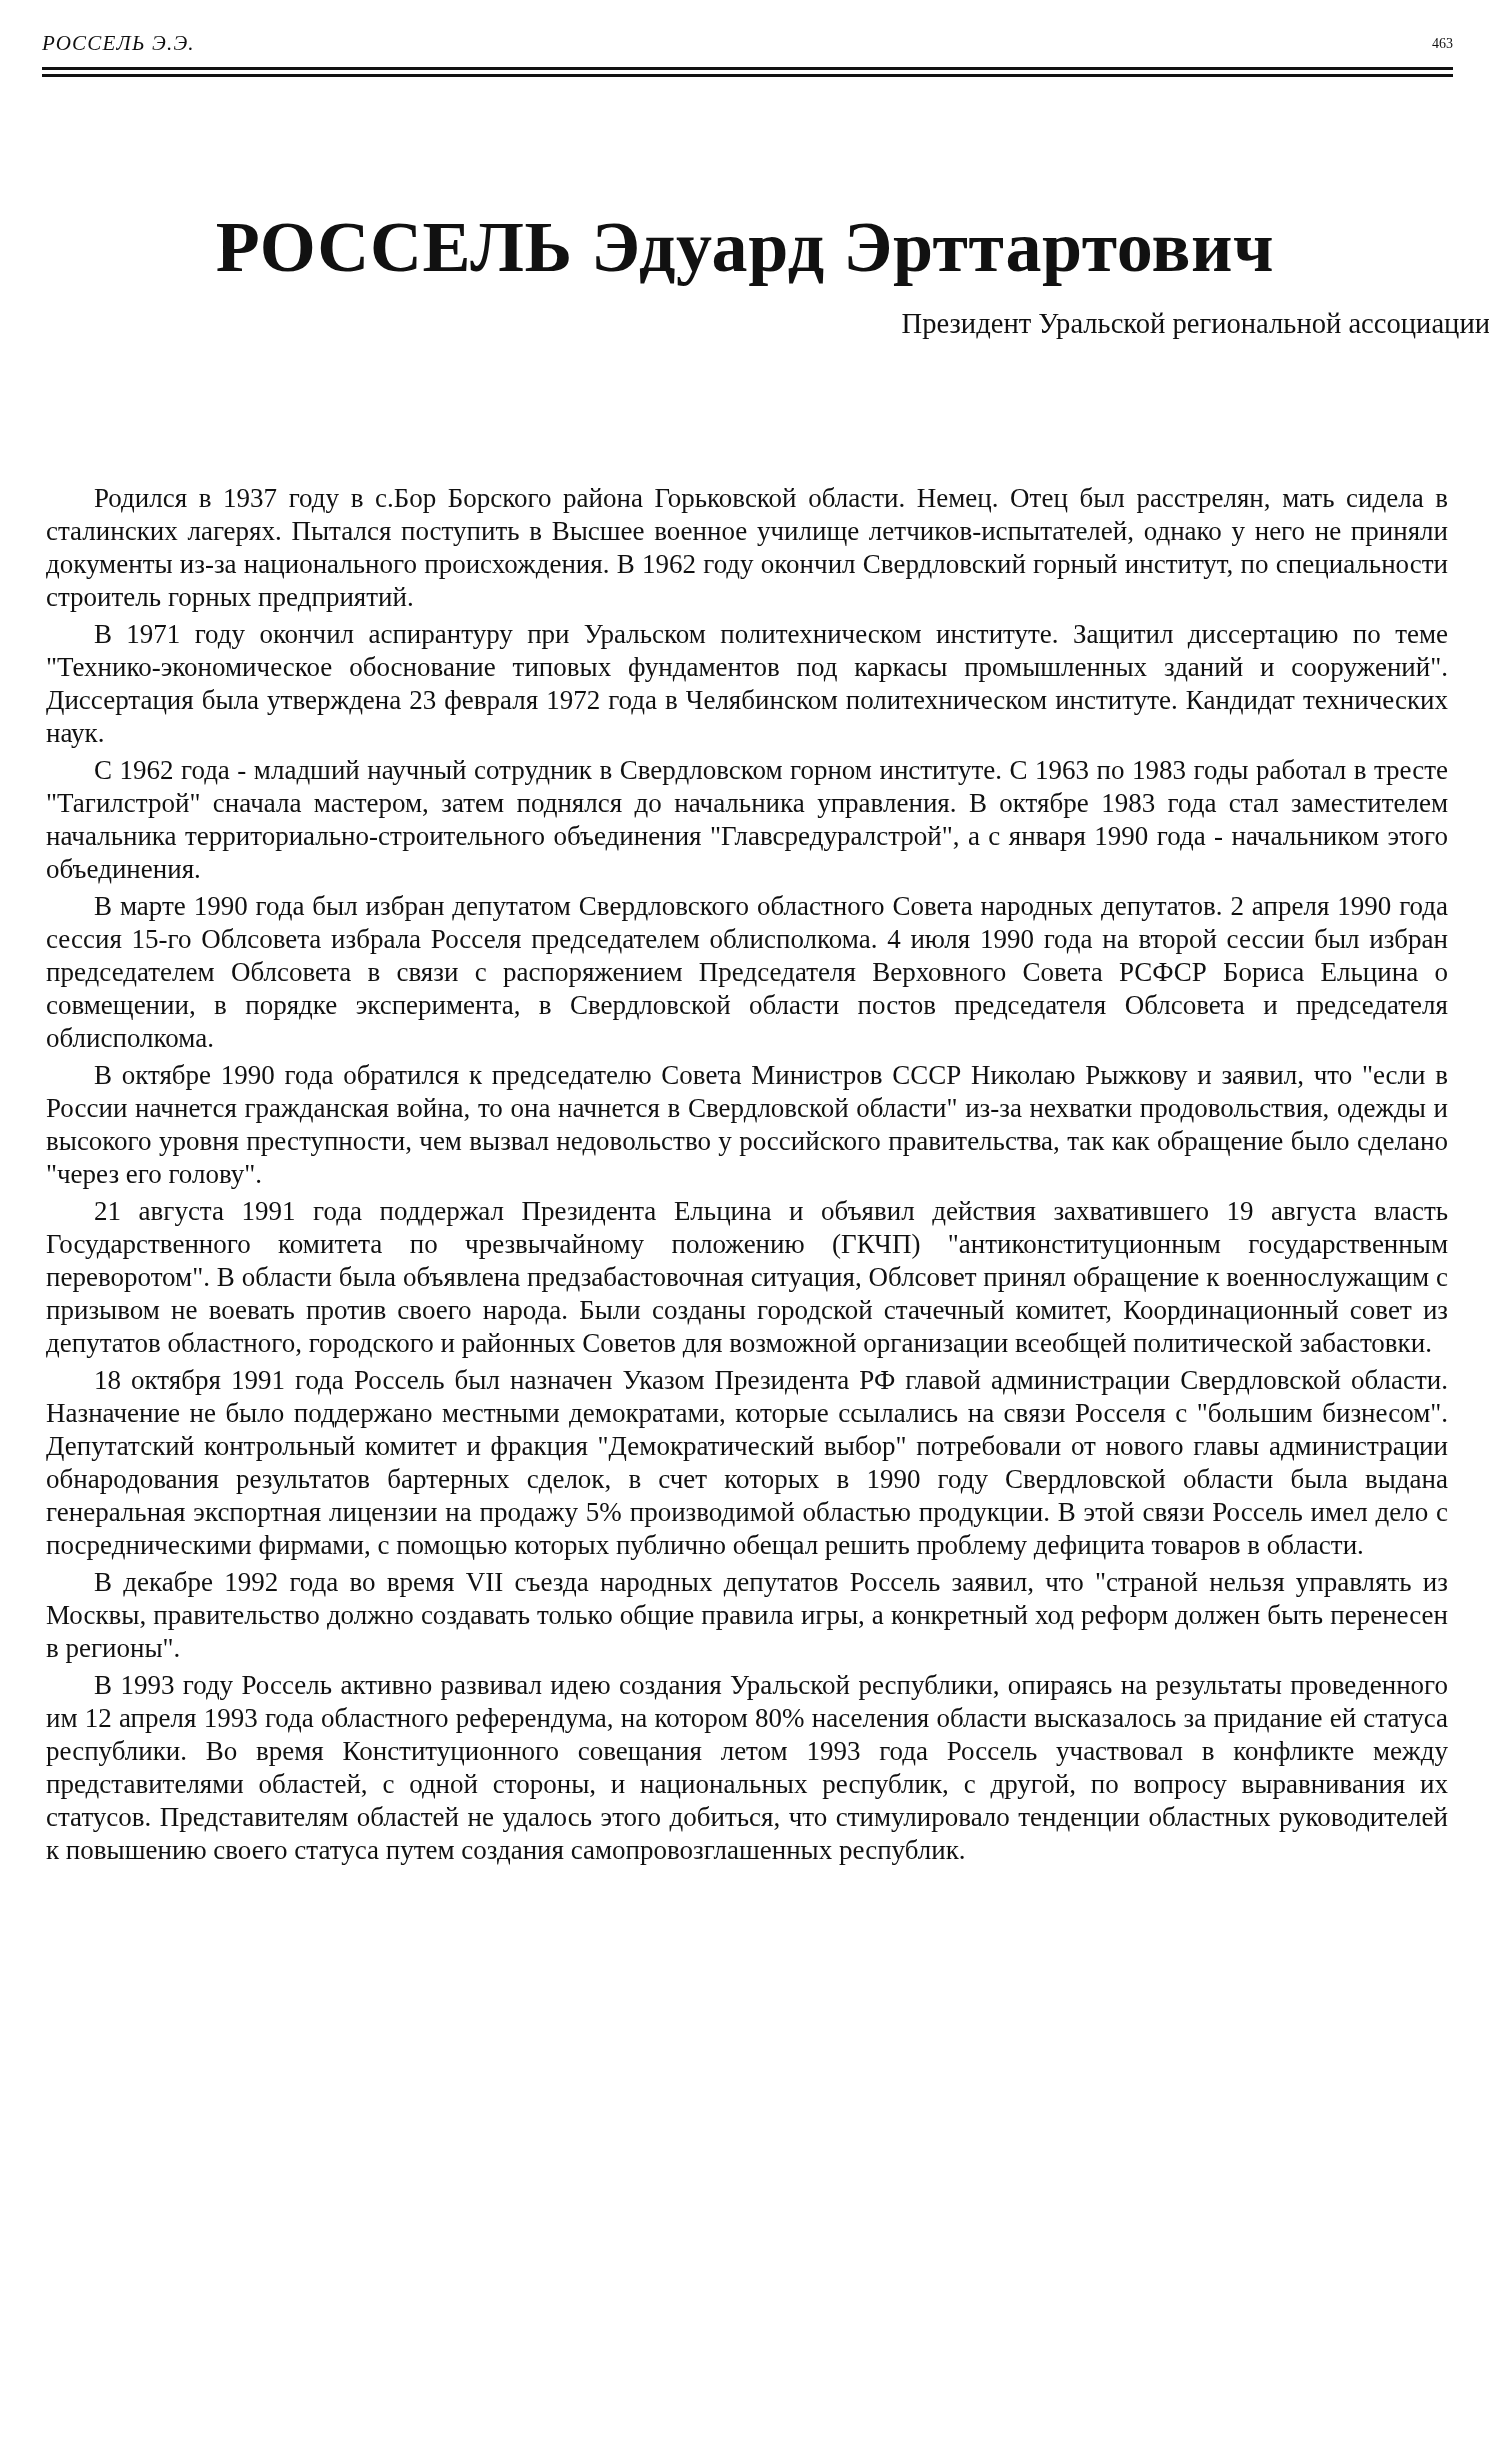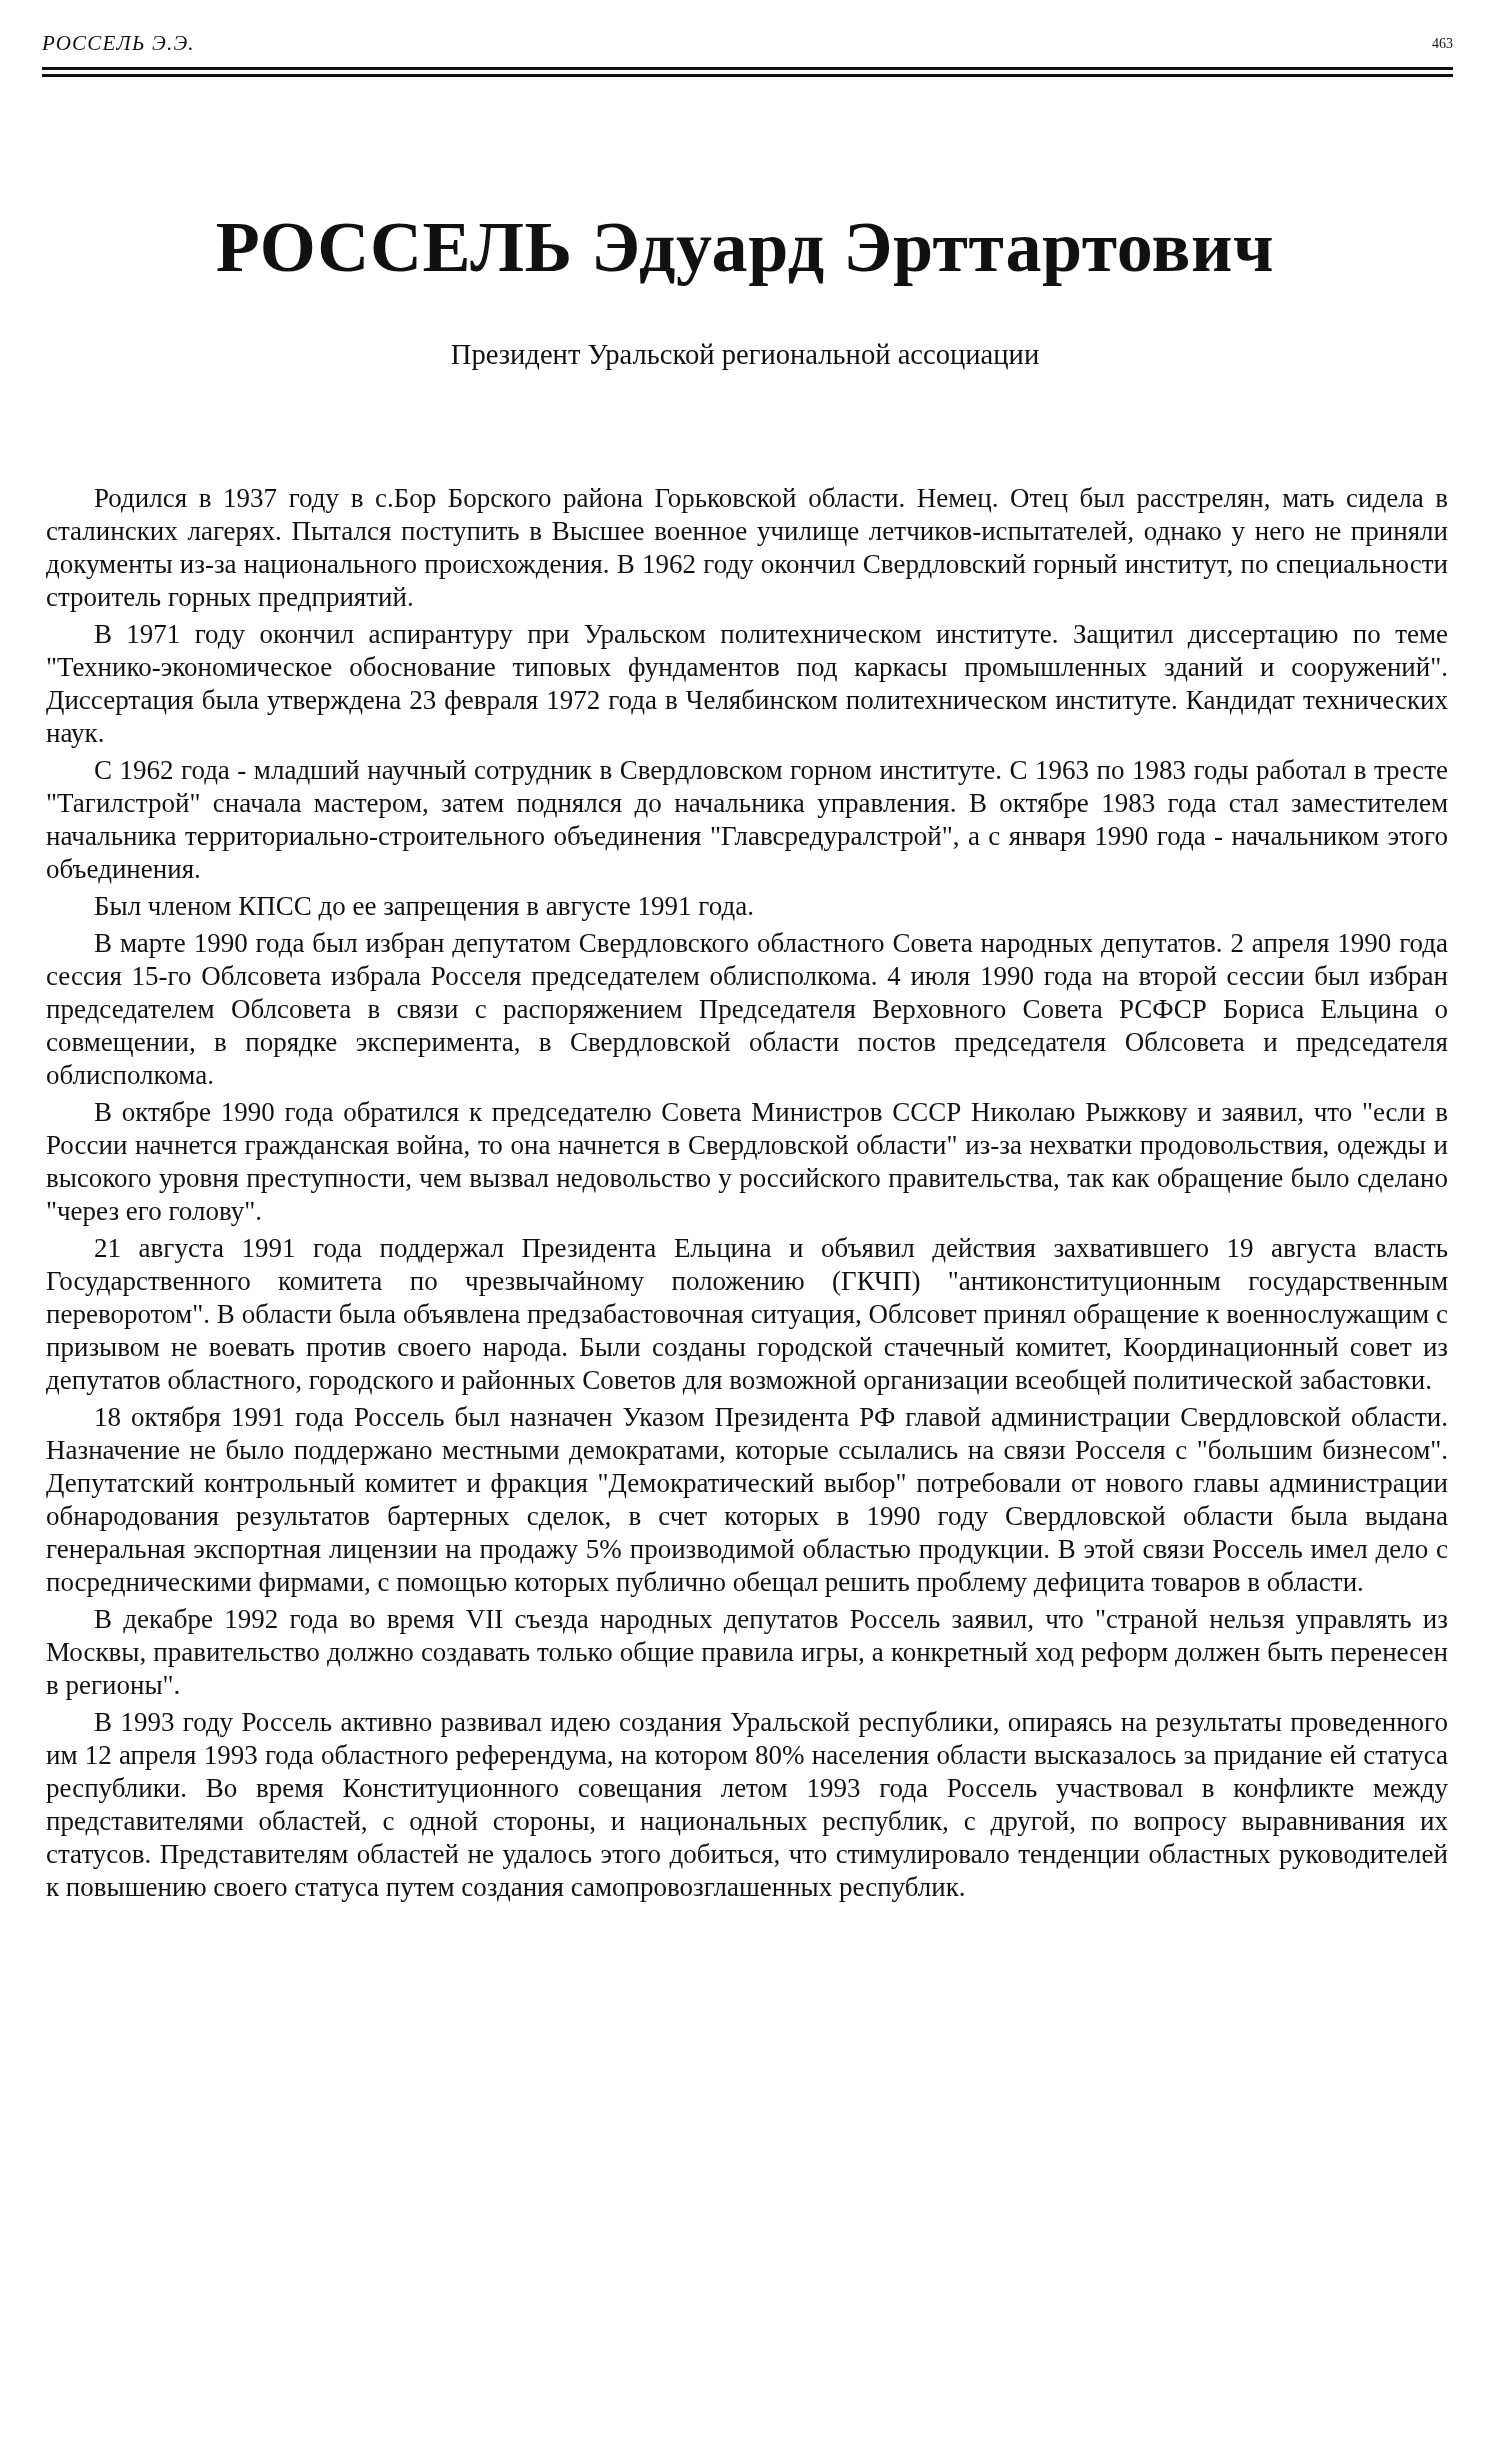--- a/index.html
+++ b/index.html
@@ -18,21 +18,21 @@
     position: absolute; left: 42px; right: 37px; height: 2.5px; background: #111;
   }
   .rule.r1 { top: 67px; }
   .rule.r2 { top: 74px; }
   .title {
     position: absolute; left: 0; right: 0; top: 158px; text-align: center;
     font-size: 72px; font-weight: bold; letter-spacing: 0.6px;
     font-family: "Liberation Serif", "DejaVu Serif", serif;
   }
   .subtitle {
-    position: absolute; left: 0; right: 0; top: 328px; text-align: center;
+    position: absolute; left: 0; right: 0; top: 297px; text-align: right;
     font-size: 28.6px; line-height: 53px;
   }
   .body {
     position: absolute; left: 42px; right: 38px; top: 478px;
     font-size: 27px; line-height: 33px; text-align: justify;
     hyphens: manual;
   }
   .body p { margin: 4px; text-indent: 48px; }
 </style>
 </head>
@@ -48,21 +48,20 @@
 <h1 class="title">РОССЕЛЬ Эдуард Эрттартович</h1>
 
 <div class="subtitle">
   <div>Президент Уральской региональной ассоциации</div>
 </div>
 
 <div class="body">
   <p>Родился в 1937 году в с.Бор Борского района Горьковской области. Немец. Отец был расстрелян, мать сидела в сталинских лагерях. Пытался поступить в Высшее военное училище летчиков-испытателей, однако у него не приняли документы из-за национального происхождения. В 1962 году окончил Свердловский горный институт, по специальности строитель горных предприятий.</p>
   <p>В 1971 году окончил аспирантуру при Уральском политехническом институте. Защитил диссертацию по теме "Технико-экономическое обоснование типовых фундаментов под каркасы промышленных зданий и сооружений". Диссертация была утверждена 23 февраля 1972 года в Челябинском политехническом институте. Кандидат технических наук.</p>
   <p>С 1962 года - младший научный сотрудник в Свердловском горном институте. С 1963 по 1983 годы работал в тресте "Тагилстрой" сначала мастером, затем поднялся до начальника управления. В октябре 1983 года стал заместителем начальника территориально-строительного объединения "Главсредуралстрой", а с января 1990 года - начальником этого объединения.</p>
-  <p>Был членом КПСС до ее запрещения в августе 1991 года.</p>
   <p>В марте 1990 года был избран депутатом Свердловского областного Совета народных депутатов. 2 апреля 1990 года сессия 15-го Облсовета избрала Росселя председателем облисполкома. 4 июля 1990 года на второй сессии был избран председателем Облсовета в связи с распоряжением Председателя Верховного Совета РСФСР Бориса Ельцина о совмещении, в порядке эксперимента, в Свердловской области постов председателя Облсовета и председателя облисполкома.</p>
   <p>В октябре 1990 года обратился к председателю Совета Министров СССР Николаю Рыжкову и заявил, что "если в России начнется гражданская война, то она начнется в Свердловской области" из-за нехватки продовольствия, одежды и высокого уровня преступности, чем вызвал недовольство у российского правительства, так как обращение было сделано "через его голову".</p>
   <p>21 августа 1991 года поддержал Президента Ельцина и объявил действия захватившего 19 августа власть Государственного комитета по чрезвычайному положению (ГКЧП) "антиконституционным государственным переворотом". В области была объявлена предзабастовочная ситуация, Облсовет принял обращение к военнослужащим с призывом не воевать против своего народа. Были созданы городской стачечный комитет, Координационный совет из депутатов областного, городского и районных Советов для возможной организации всеобщей политической забастовки.</p>
   <p>18 октября 1991 года Россель был назначен Указом Президента РФ главой администрации Свердловской области. Назначение не было поддержано местными демократами, которые ссылались на связи Росселя с "большим бизнесом". Депутатский контрольный комитет и фракция "Демократический выбор" потребовали от нового главы администрации обнародования результатов бартерных сделок, в счет которых в 1990 году Свердловской области была выдана генеральная экспортная лицензии на продажу 5% производимой областью продукции. В этой связи Россель имел дело с посредническими фирмами, с помощью которых публично обещал решить проблему дефицита товаров в области.</p>
   <p>В декабре 1992 года во время VII съезда народных депутатов Россель заявил, что "страной нельзя управлять из Москвы, правительство должно создавать только общие правила игры, а конкретный ход реформ должен быть перенесен в регионы".</p>
   <p>В 1993 году Россель активно развивал идею создания Уральской республики, опираясь на результаты проведенного им 12 апреля 1993 года областного референдума, на котором 80% населения области высказалось за придание ей статуса республики. Во время Конституционного совещания летом 1993 года Россель участвовал в конфликте между представителями областей, с одной стороны, и национальных республик, с другой, по вопросу выравнивания их статусов. Представителям областей не удалось этого добиться, что стимулировало тенденции областных руководителей к повышению своего статуса путем создания самопровозглашенных республик.</p>
 </div>
 
 
 </body></html>

